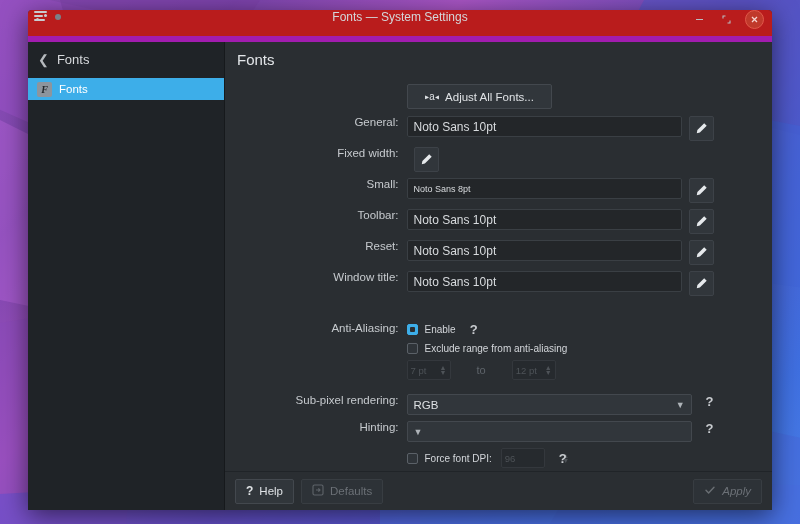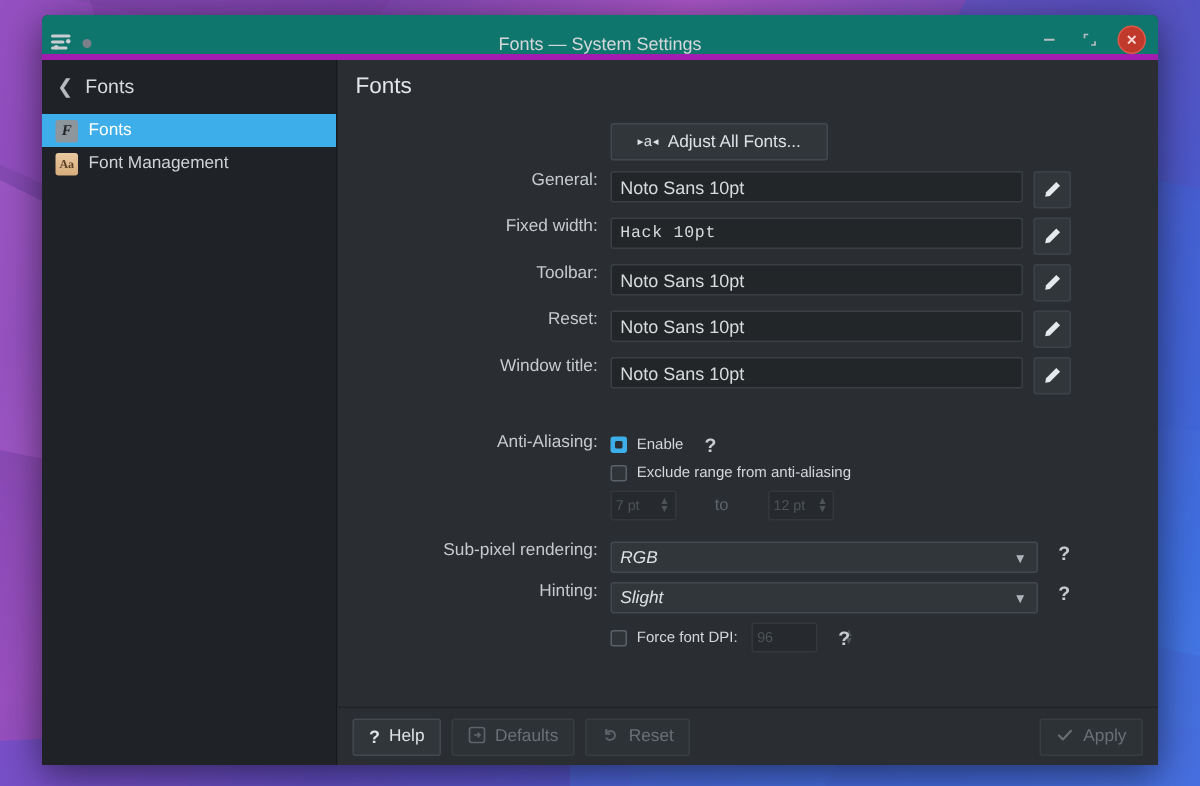--- a/index.html
+++ b/index.html
@@ -33,24 +33,24 @@
     position:absolute;left:28px;top:10px;width:744px;height:500px;
     background:#2a2e32;
     border-radius:4px 4px 0 0;
     box-shadow:0 6px 26px rgba(0,0,0,.55);
     overflow:hidden;
     display:flex;flex-direction:column;
   }
   
   #titlebar{
     height:26px;flex:0 0 26px;
-    background:#0f766e;
-    display:flex;align-items:flex-end;
+    background:#b91c1c;
+    display:flex;align-items:flex-start;
     position:relative;
-    border-bottom:4px solid #a21caf;
+    border-bottom:6px solid #a21caf;
   }
   .tb-left{display:flex;align-items:center;gap:7px;padding-left:6px;}
   .tb-appicon{width:14px;height:14px;position:relative;}
   .tb-appicon i{position:absolute;left:0;height:2px;background:#c9ccd0;border-radius:1px;display:block;}
   .tb-appicon i:nth-child(1){top:1px;width:13px;}
   .tb-appicon i:nth-child(2){top:5px;width:9px;}
   .tb-appicon i:nth-child(3){top:9px;width:11px;}
   .tb-appicon .knob{position:absolute;width:3px;height:3px;background:#c9ccd0;border-radius:50%;}
   .tb-appicon .k1{top:4px;left:10px;}
   .tb-appicon .k2{top:8px;left:2px;}
@@ -128,37 +128,37 @@
   .spin{
     width:44px;height:20px;background:#262a2e;border:1px solid #34383d;border-radius:2px;
     display:flex;align-items:center;justify-content:space-between;padding:0 3px;box-sizing:border-box;
     color:#4e5358;font-size:9.5px;
   }
   .spin .arrows{display:flex;flex-direction:column;line-height:5px;color:#4e5358;font-size:7px;}
   .to{color:#5e646a;font-size:11px;margin:0 26px;}
 
   .combo{
     flex:1;height:21px;background:#31363b;border:1px solid #43484e;border-radius:2px;
-    display:flex;align-items:center;padding:0 6px;color:#dde0e3;font-size:11.5px;box-sizing:border-box;font-style:italic;
+    display:flex;align-items:center;padding:0 6px;color:#dde0e3;font-size:11.5px;box-sizing:border-box;
   }
   .combo .cv{flex:1;}
   .combo .chev-d{color:#aeb3b8;font-size:9px;}
 
   
   #bottombar{
     height:38px;flex:0 0 38px;background:#2a2e32;border-top:1px solid #202428;
     display:flex;align-items:center;padding:0 10px;gap:7px;
   }
   .btn{
     height:23px;padding:0 10px;border-radius:2px;border:1px solid #43484e;background:#31363b;
     display:flex;align-items:center;gap:6px;color:#dfe2e5;font-size:11.5px;
   }
   .btn.dis{color:#6b7076;border-color:#383d42;background:#2d3237;}
   .btn.dis svg{opacity:.45;}
-  #apply-btn{margin-left:auto;}
+  #apply-btn{margin-left:auto;font-style:italic;}
 </style>
 </head>
 <body>
 
 <div id="desktop">
   <div class="poly p1"></div>
     <div class="poly p2"></div>
     <div class="poly p3"></div>
   <div class="poly p4"></div>
     <div class="poly p5"></div>
@@ -207,24 +207,20 @@
     <div id="sidebar">
       <div id="sb-header">
         <span class="chev">❮</span>
         <span>Fonts</span>
       </div>
       <div id="sb-list">
         <div class="sb-item active">
           <span class="sb-ico ico-fonts">F</span>
           <span>Fonts</span>
         </div>
-        <div class="sb-item">
-          <span class="sb-ico ico-fm">Aa</span>
-          <span>Font Management</span>
-        </div>
       </div>
     </div>
 
     <div id="main">
       <div id="main-header">Fonts</div>
 
       <div id="main-scroll">
         <div class="form">
 
           <div class="adjust-row">
@@ -239,28 +235,36 @@
             <div class="fld">Noto Sans 10pt</div>
             <div class="pencil">
               <svg width="13" height="13" viewBox="0 0 13 13">
                   <path d="M9.2 1.3 L11.7 3.8 L4.9 10.6 L1.8 11.2 L2.4 8.1 Z" fill="#e6e9ec"></path>
                 </svg>
             </div>
           </div>
 
           <div class="row">
             <div class="lbl">Fixed width:</div>
-            <div class="fld mono">Hack 10pt</div>
-            <div class="pencil">
-              <svg width="13" height="13" viewBox="0 0 13 13">
-                  <path d="M9.2 1.3 L11.7 3.8 L4.9 10.6 L1.8 11.2 L2.4 8.1 Z" fill="#e6e9ec"></path>
-                </svg>
-            </div>
-          </div>
-
+            <div class="pencil">
+              <svg width="13" height="13" viewBox="0 0 13 13">
+                  <path d="M9.2 1.3 L11.7 3.8 L4.9 10.6 L1.8 11.2 L2.4 8.1 Z" fill="#e6e9ec"></path>
+                </svg>
+            </div>
+          </div>
+
+          <div class="row">
+            <div class="lbl">Small:</div>
+            <div class="fld small">Noto Sans 8pt</div>
+            <div class="pencil">
+              <svg width="13" height="13" viewBox="0 0 13 13">
+                  <path d="M9.2 1.3 L11.7 3.8 L4.9 10.6 L1.8 11.2 L2.4 8.1 Z" fill="#e6e9ec"></path>
+                </svg>
+            </div>
+          </div>
 
           <div class="row">
             <div class="lbl">Toolbar:</div>
             <div class="fld">Noto Sans 10pt</div>
             <div class="pencil">
               <svg width="13" height="13" viewBox="0 0 13 13">
                   <path d="M9.2 1.3 L11.7 3.8 L4.9 10.6 L1.8 11.2 L2.4 8.1 Z" fill="#e6e9ec"></path>
                 </svg>
             </div>
           </div>
@@ -330,21 +334,20 @@
             <div class="combo">
               <span class="cv">RGB</span>
               <span class="chev-d">▼</span>
             </div>
             <span class="help">?</span>
           </div>
 
           <div class="row">
             <div class="lbl">Hinting:</div>
             <div class="combo">
-              <span class="cv">Slight</span>
               <span class="chev-d">▼</span>
             </div>
             <span class="help">?</span>
           </div>
 
           <div class="row">
             <div class="indent">
               <span class="chk"></span>
               <span class="ck-label">Force font DPI:</span>
               <span class="spin" style="margin-left:9px;gap:47px;">
@@ -368,29 +371,20 @@
         </div>
         <div class="btn dis">
           <span>
             <svg width="12" height="12" viewBox="0 0 12 12">
                 <rect x="1" y="1" width="10" height="10" rx="1.5" fill="none" stroke="#9aa0a6" stroke-width="1.1"></rect>
                 <path d="M4 6 L8 6 M6.4 4.4 L8 6 L6.4 7.6" fill="none" stroke="#9aa0a6" stroke-width="1.1"></path>
               </svg>
           </span>
           <span>Defaults</span>
         </div>
-        <div class="btn dis">
-          <span>
-            <svg width="12" height="12" viewBox="0 0 12 12">
-                <path d="M3.2 5 L3.2 2.4 M3.2 5 C3.2 5 5 2.6 7.3 3.6 C9.6 4.6 9.6 8 7 9 C5.3 9.7 3.8 9 3.2 8" fill="none" stroke="#9aa0a6" stroke-width="1.2" stroke-linecap="round"></path>
-                <path d="M3.2 2.2 L3.2 5.2 L6 5.2" fill="none" stroke="#9aa0a6" stroke-width="1.2"></path>
-              </svg>
-          </span>
-          <span>Reset</span>
-        </div>
         <div class="btn dis" id="apply-btn">
           <span>
             <svg width="12" height="12" viewBox="0 0 12 12">
                 <path d="M2 6.3 L4.6 9 L10 3.2" fill="none" stroke="#b3b8bd" stroke-width="1.4" stroke-linecap="round" stroke-linejoin="round"></path>
               </svg>
           </span>
           <span>Apply</span>
         </div>
       </div>
 

